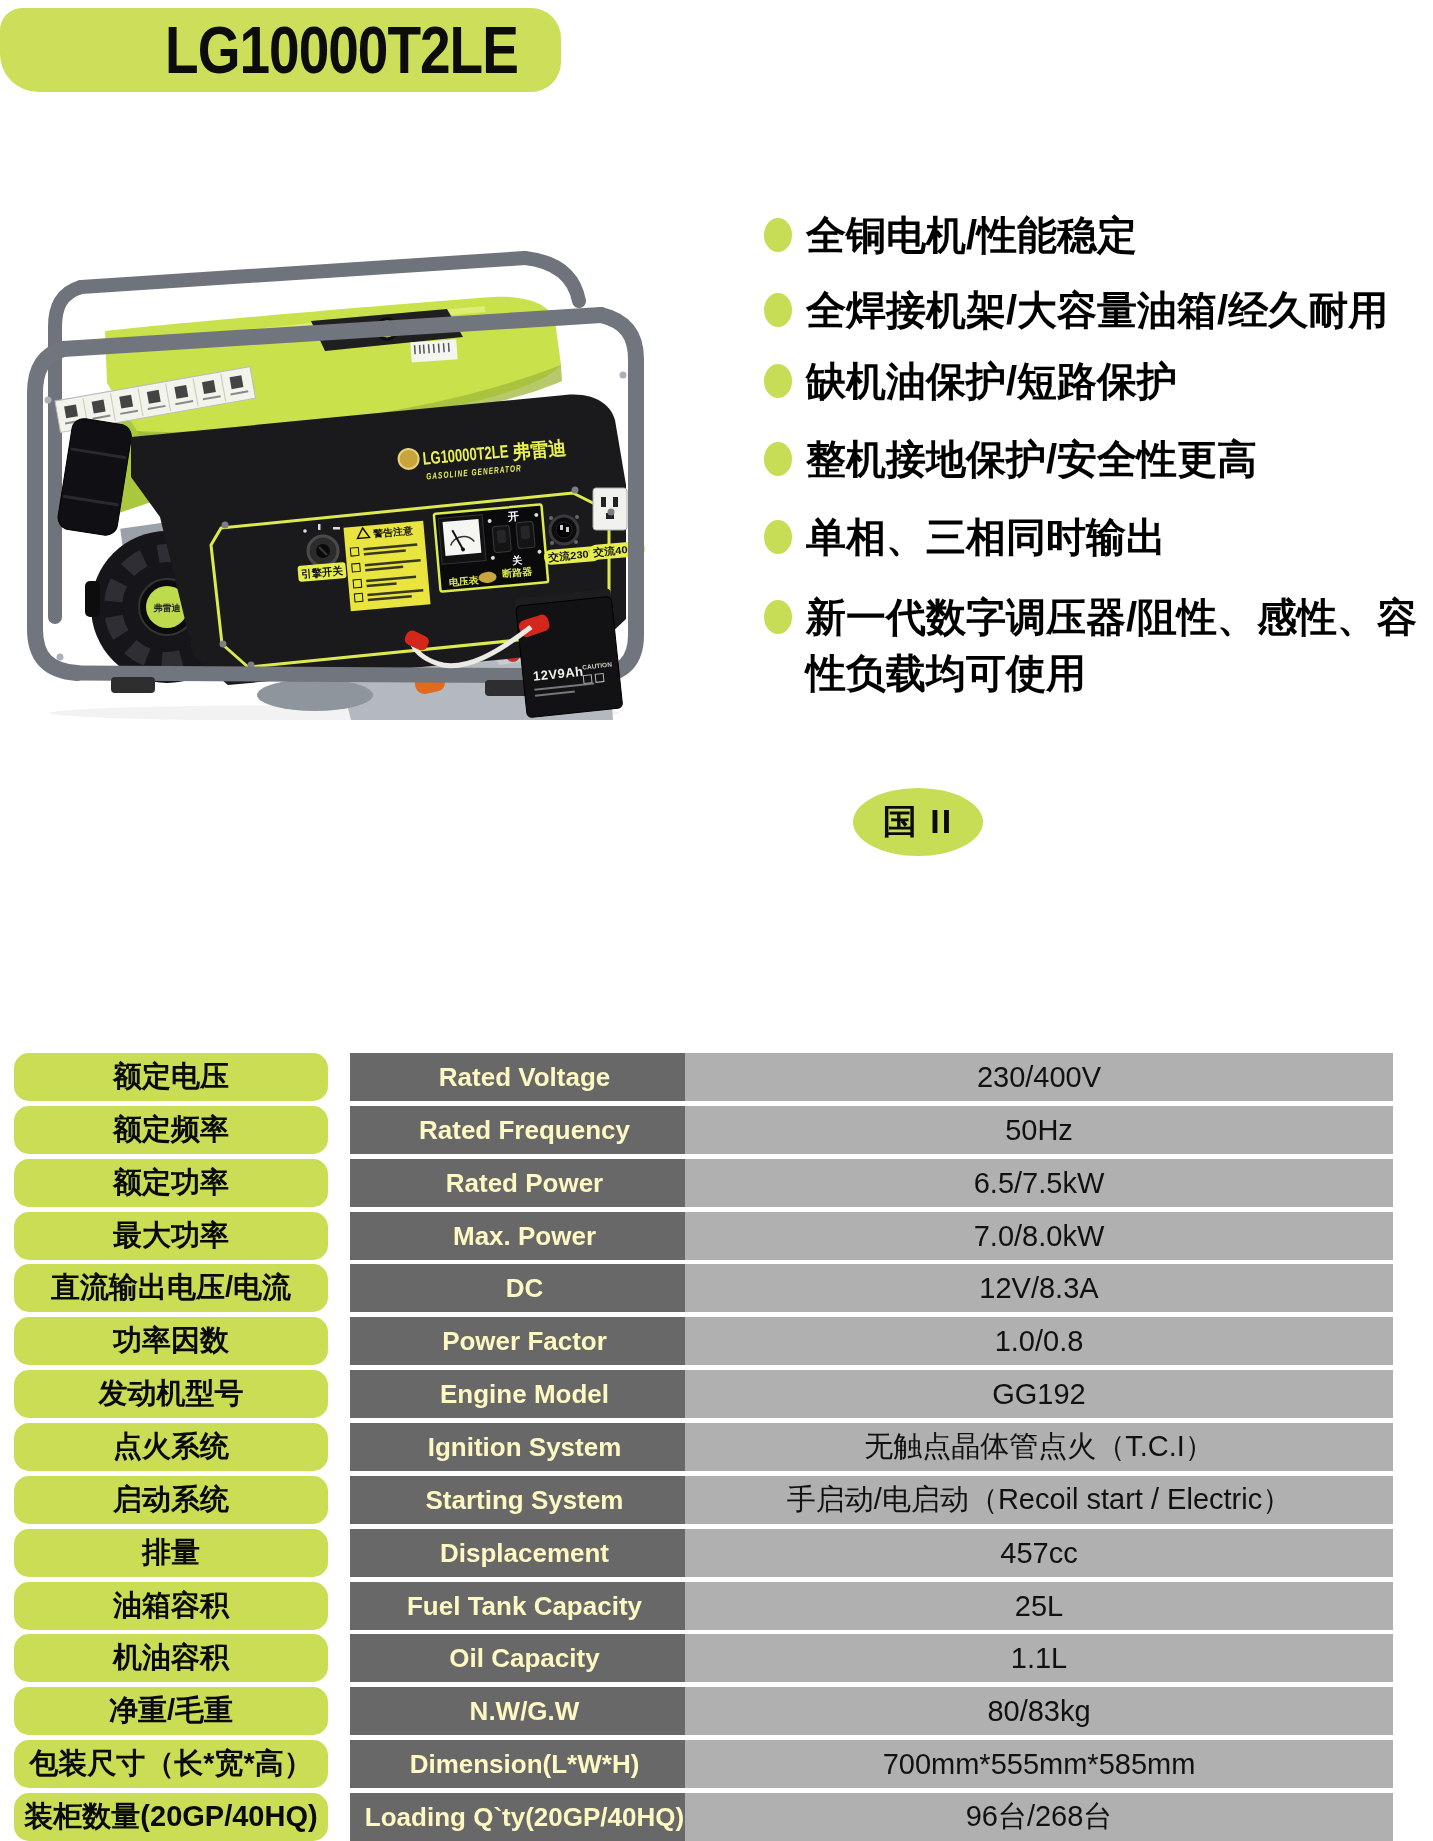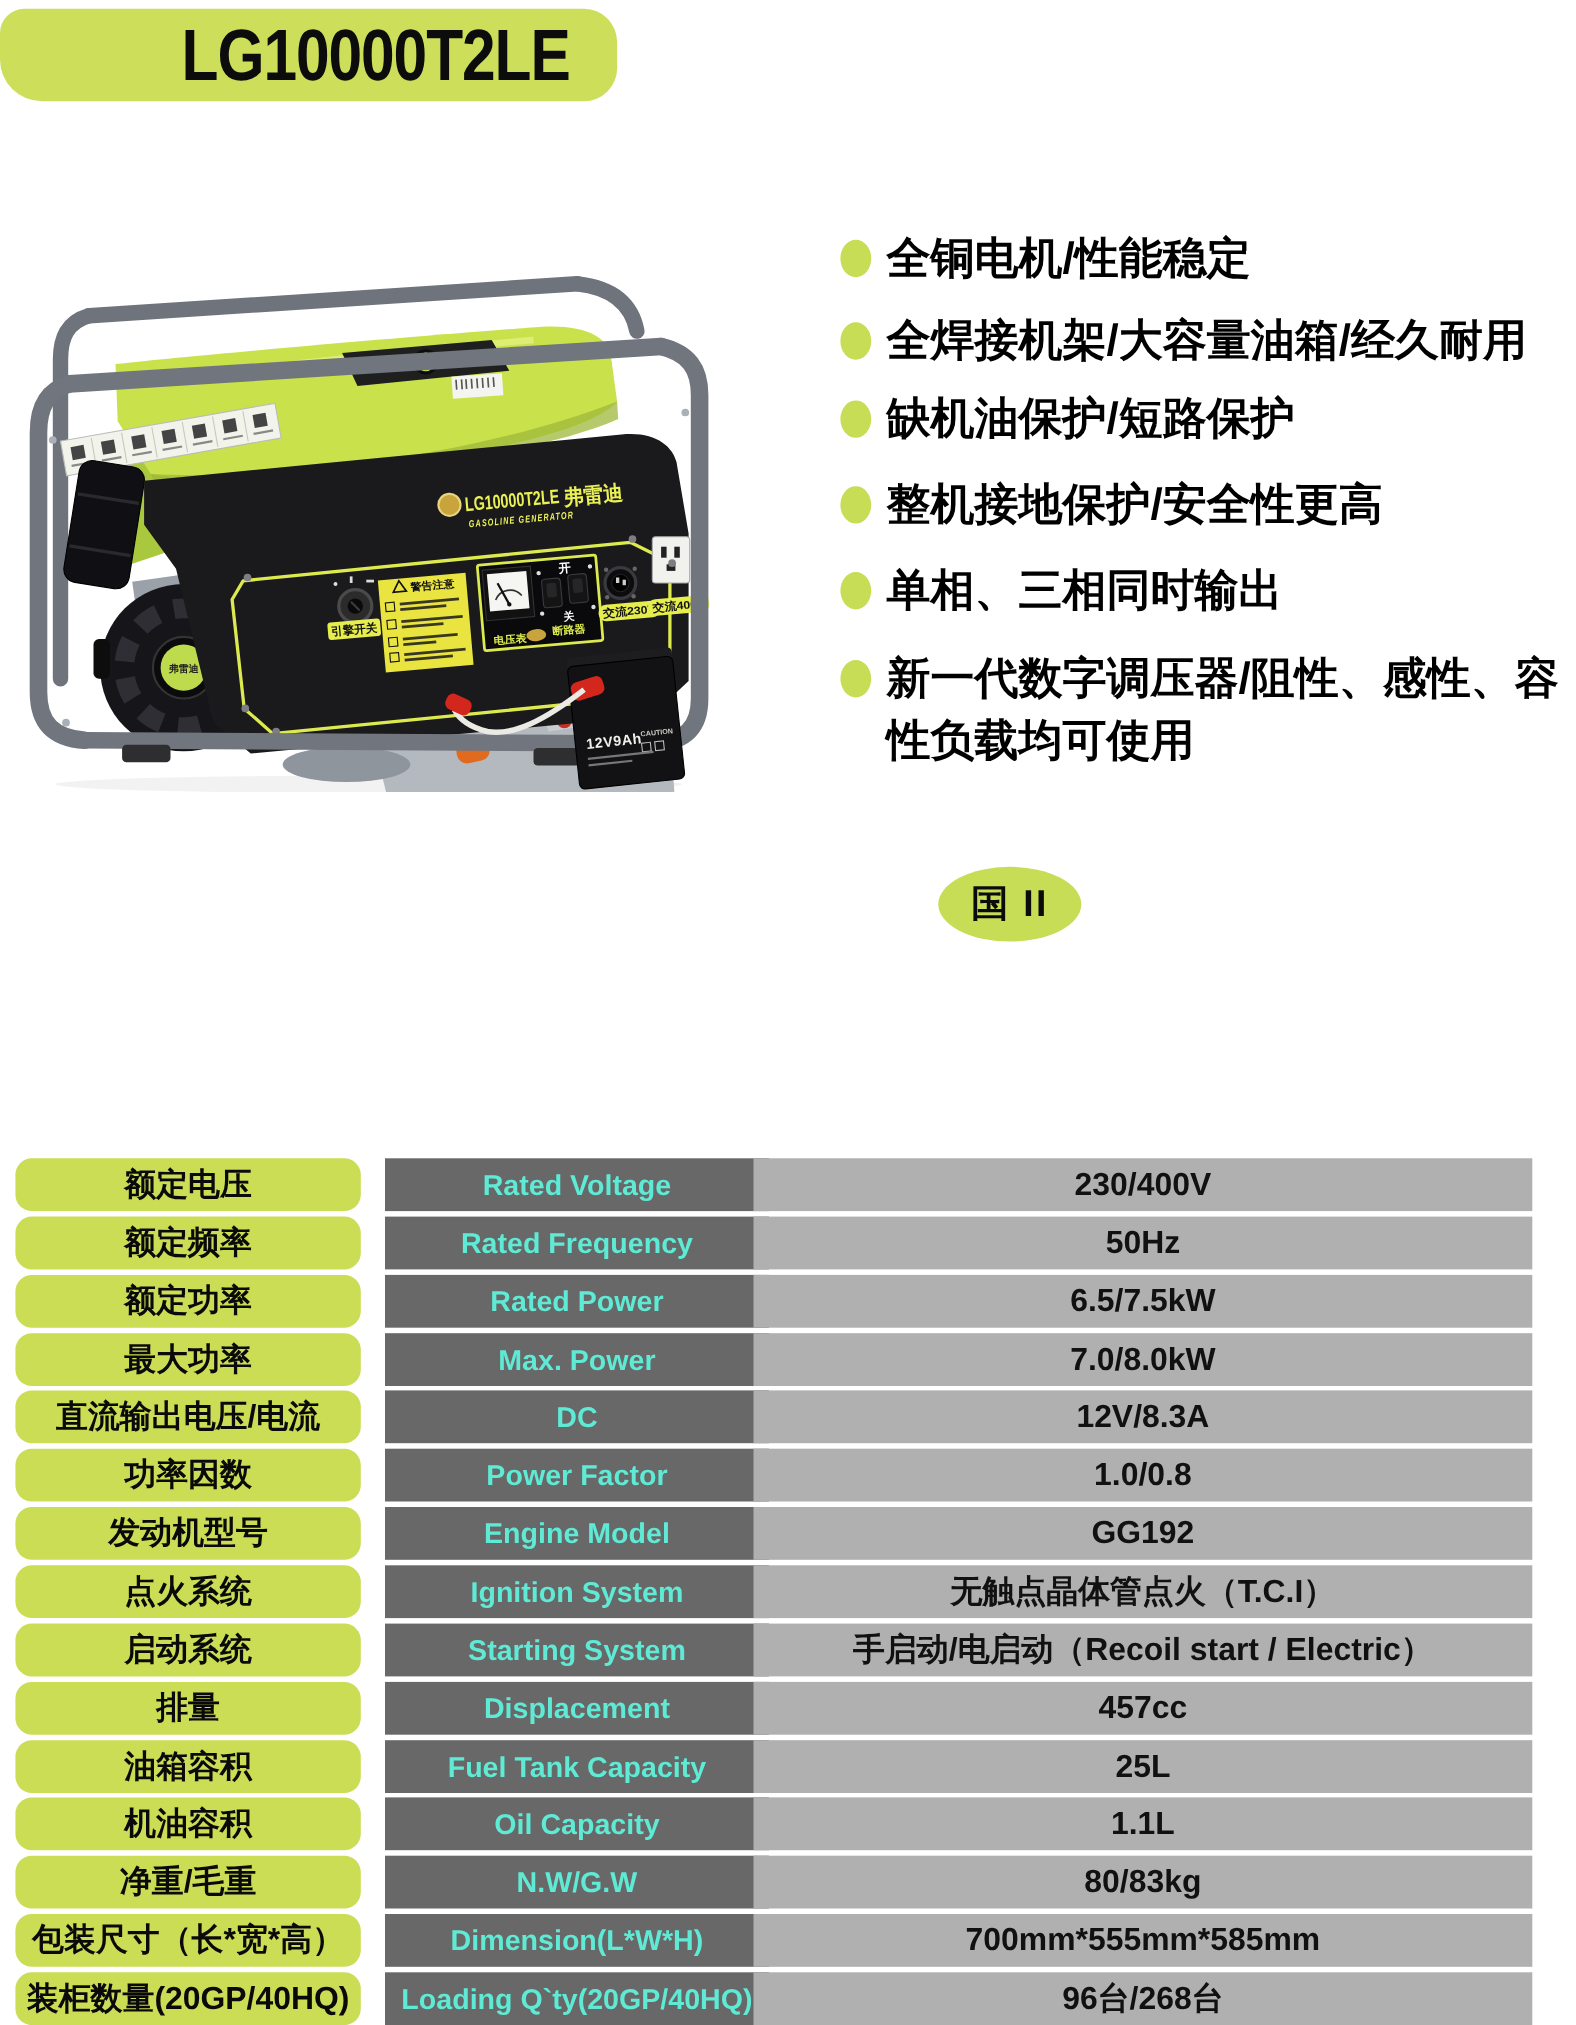--- a/index.html
+++ b/index.html
@@ -30,22 +30,22 @@
     background:var(--bullet-green);display:flex;align-items:center;justify-content:center;
   }
   .badge-label{font-size:34px;font-weight:800;color:#0b0b0b;letter-spacing:2px;white-space:nowrap;}
   .spec-table{position:absolute;left:0;top:0;width:1433px;height:1841px;}
   .trow{position:absolute;left:0;width:1433px;height:48px;}
   .cell{
     position:absolute;top:0;height:48px;display:flex;align-items:center;justify-content:center;
     white-space:nowrap;overflow:hidden;
   }
   .c1{left:14px;width:314px;background:var(--cell-green);color:#0a0a0a;font-size:29px;font-weight:800;border-radius:15px;}
-  .c2{left:350px;width:349px;background:var(--cell-dark);color:#5eead4;font-size:26px;font-weight:700;}
-  .c3{left:685px;width:708px;background:var(--cell-light);color:#111111;font-size:29px;font-weight:700;}
+  .c2{left:350px;width:349px;background:var(--cell-dark);color:#fef9c3;font-size:26px;font-weight:700;}
+  .c3{left:685px;width:708px;background:var(--cell-light);color:#111111;font-size:29px;font-weight:400;}
 </style>
 </head>
 <body style="--accent-green: #cdde5a; --bullet-green: #c6dd55; --cell-green: #cbdd55; --cell-dark: #686868; --cell-light: #b0b0b0;">
 
 <div class="banner">
   <div class="banner-title">LG10000T2LE</div>
 </div>
 
 <svg class="genimg" viewBox="0 0 630 495" xmlns="http://www.w3.org/2000/svg">
   <ellipse cx="320" cy="488" rx="285" ry="8" fill="#000" opacity="0.05"></ellipse>

